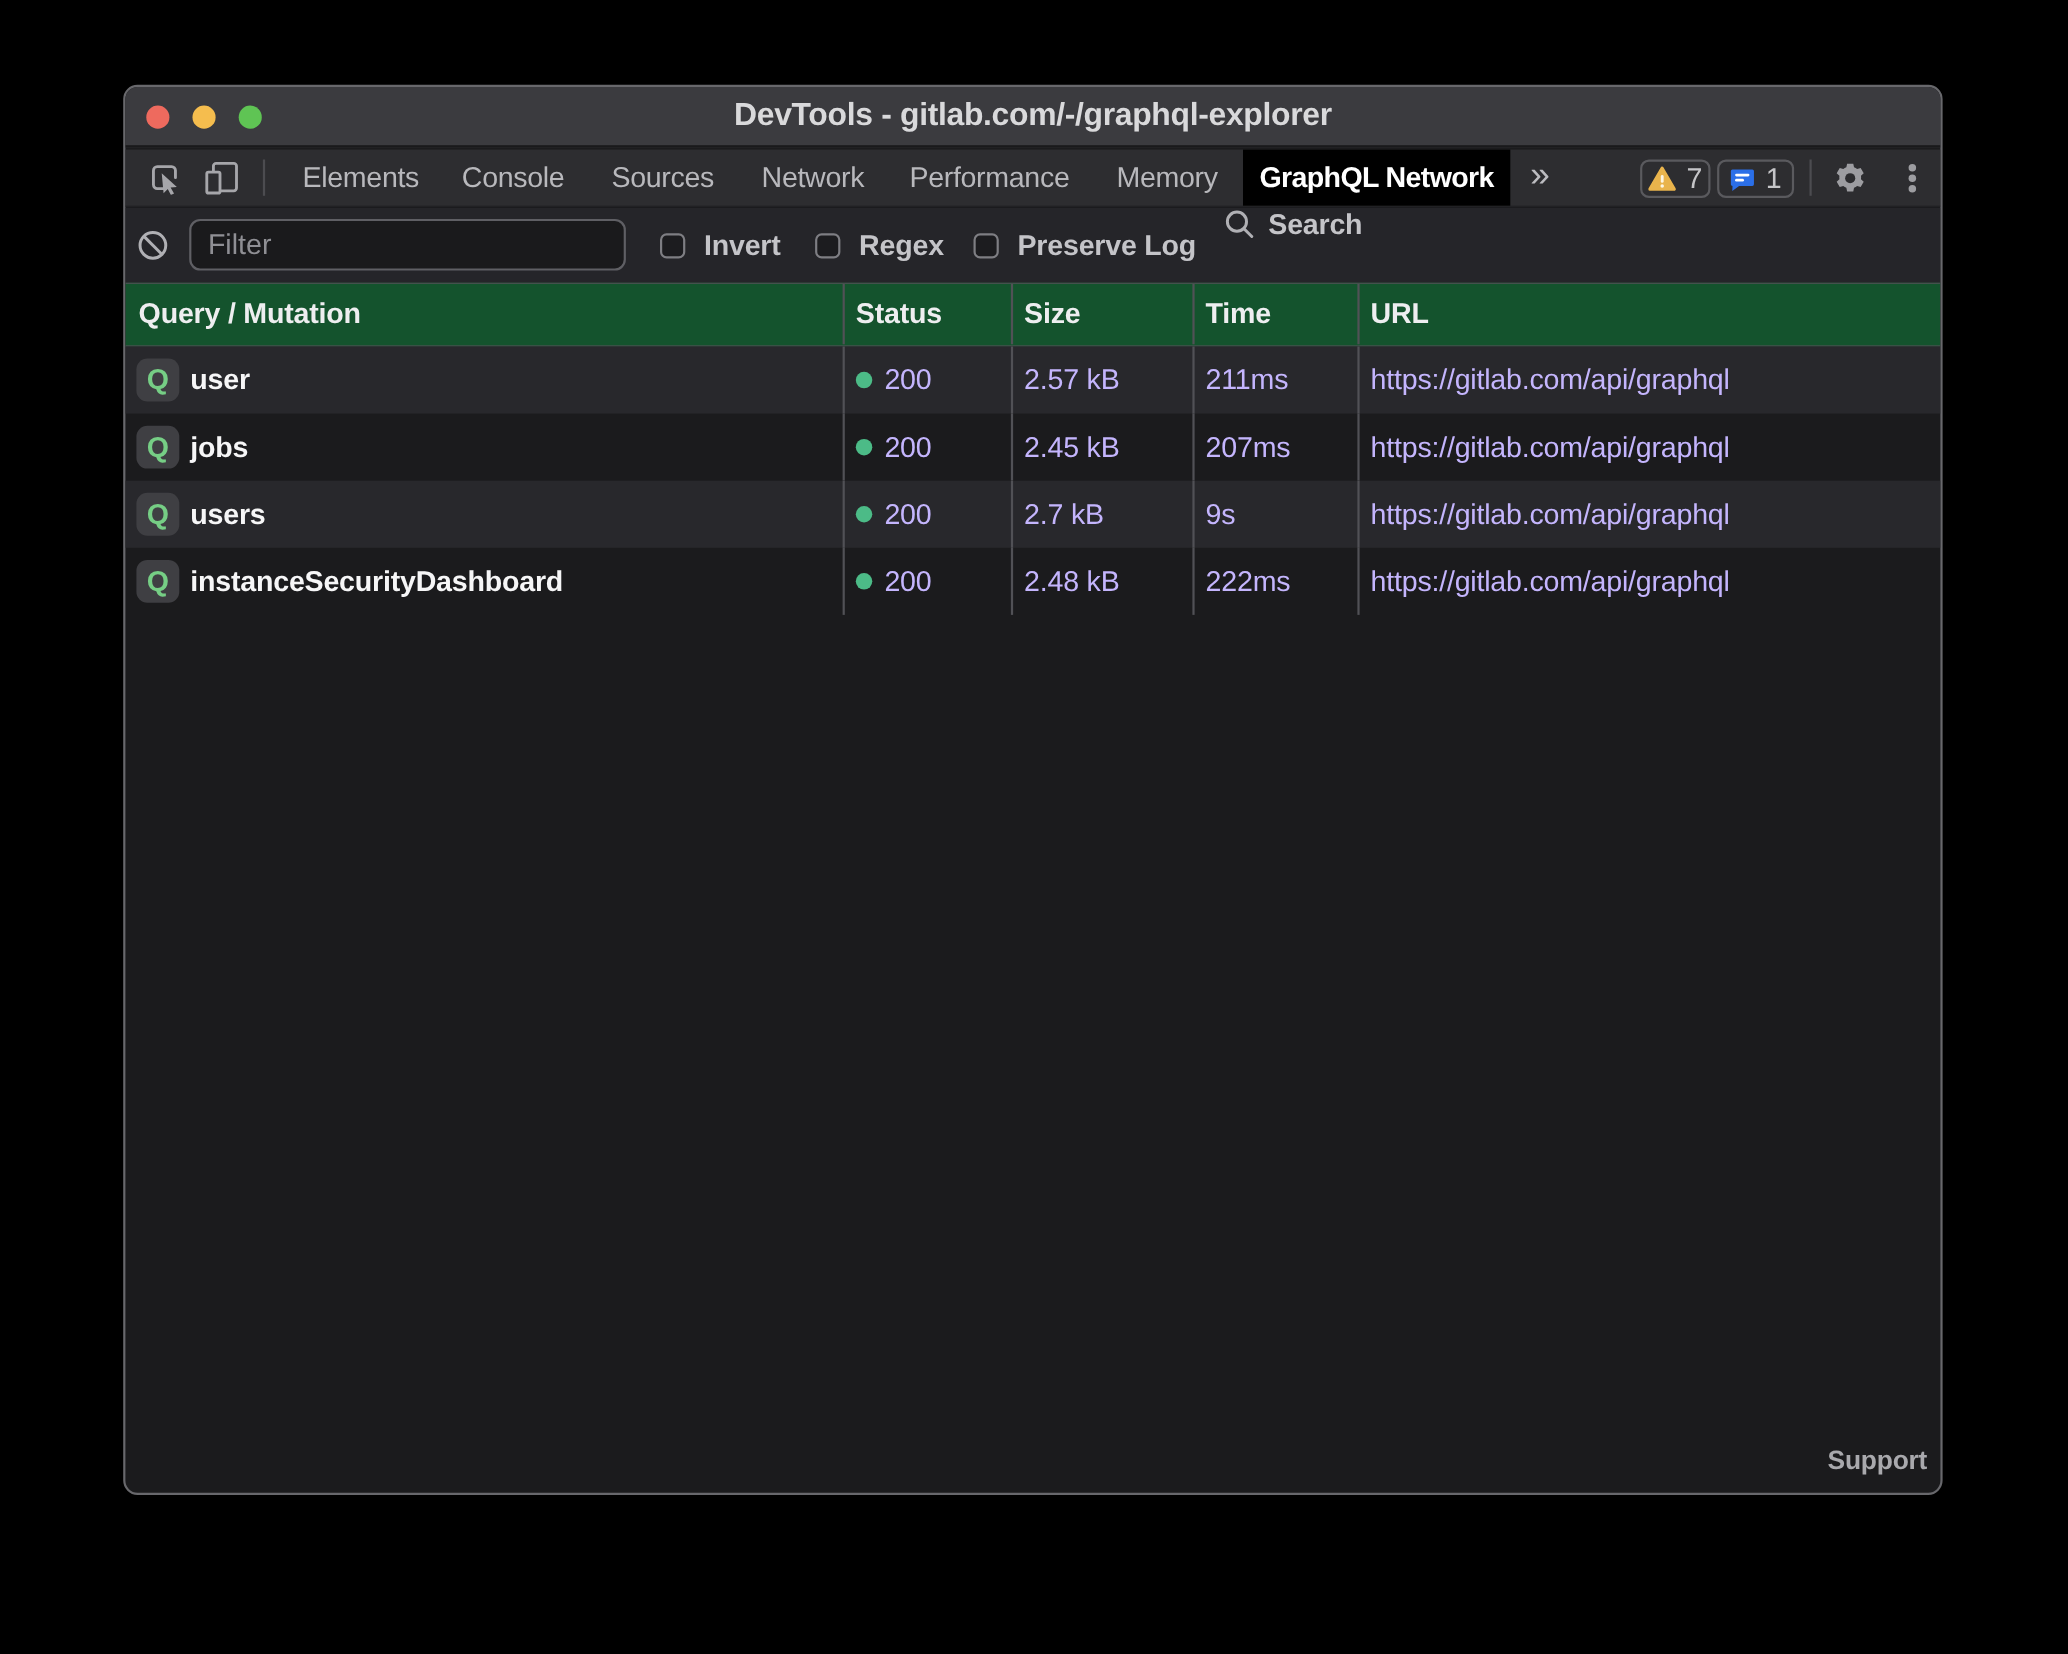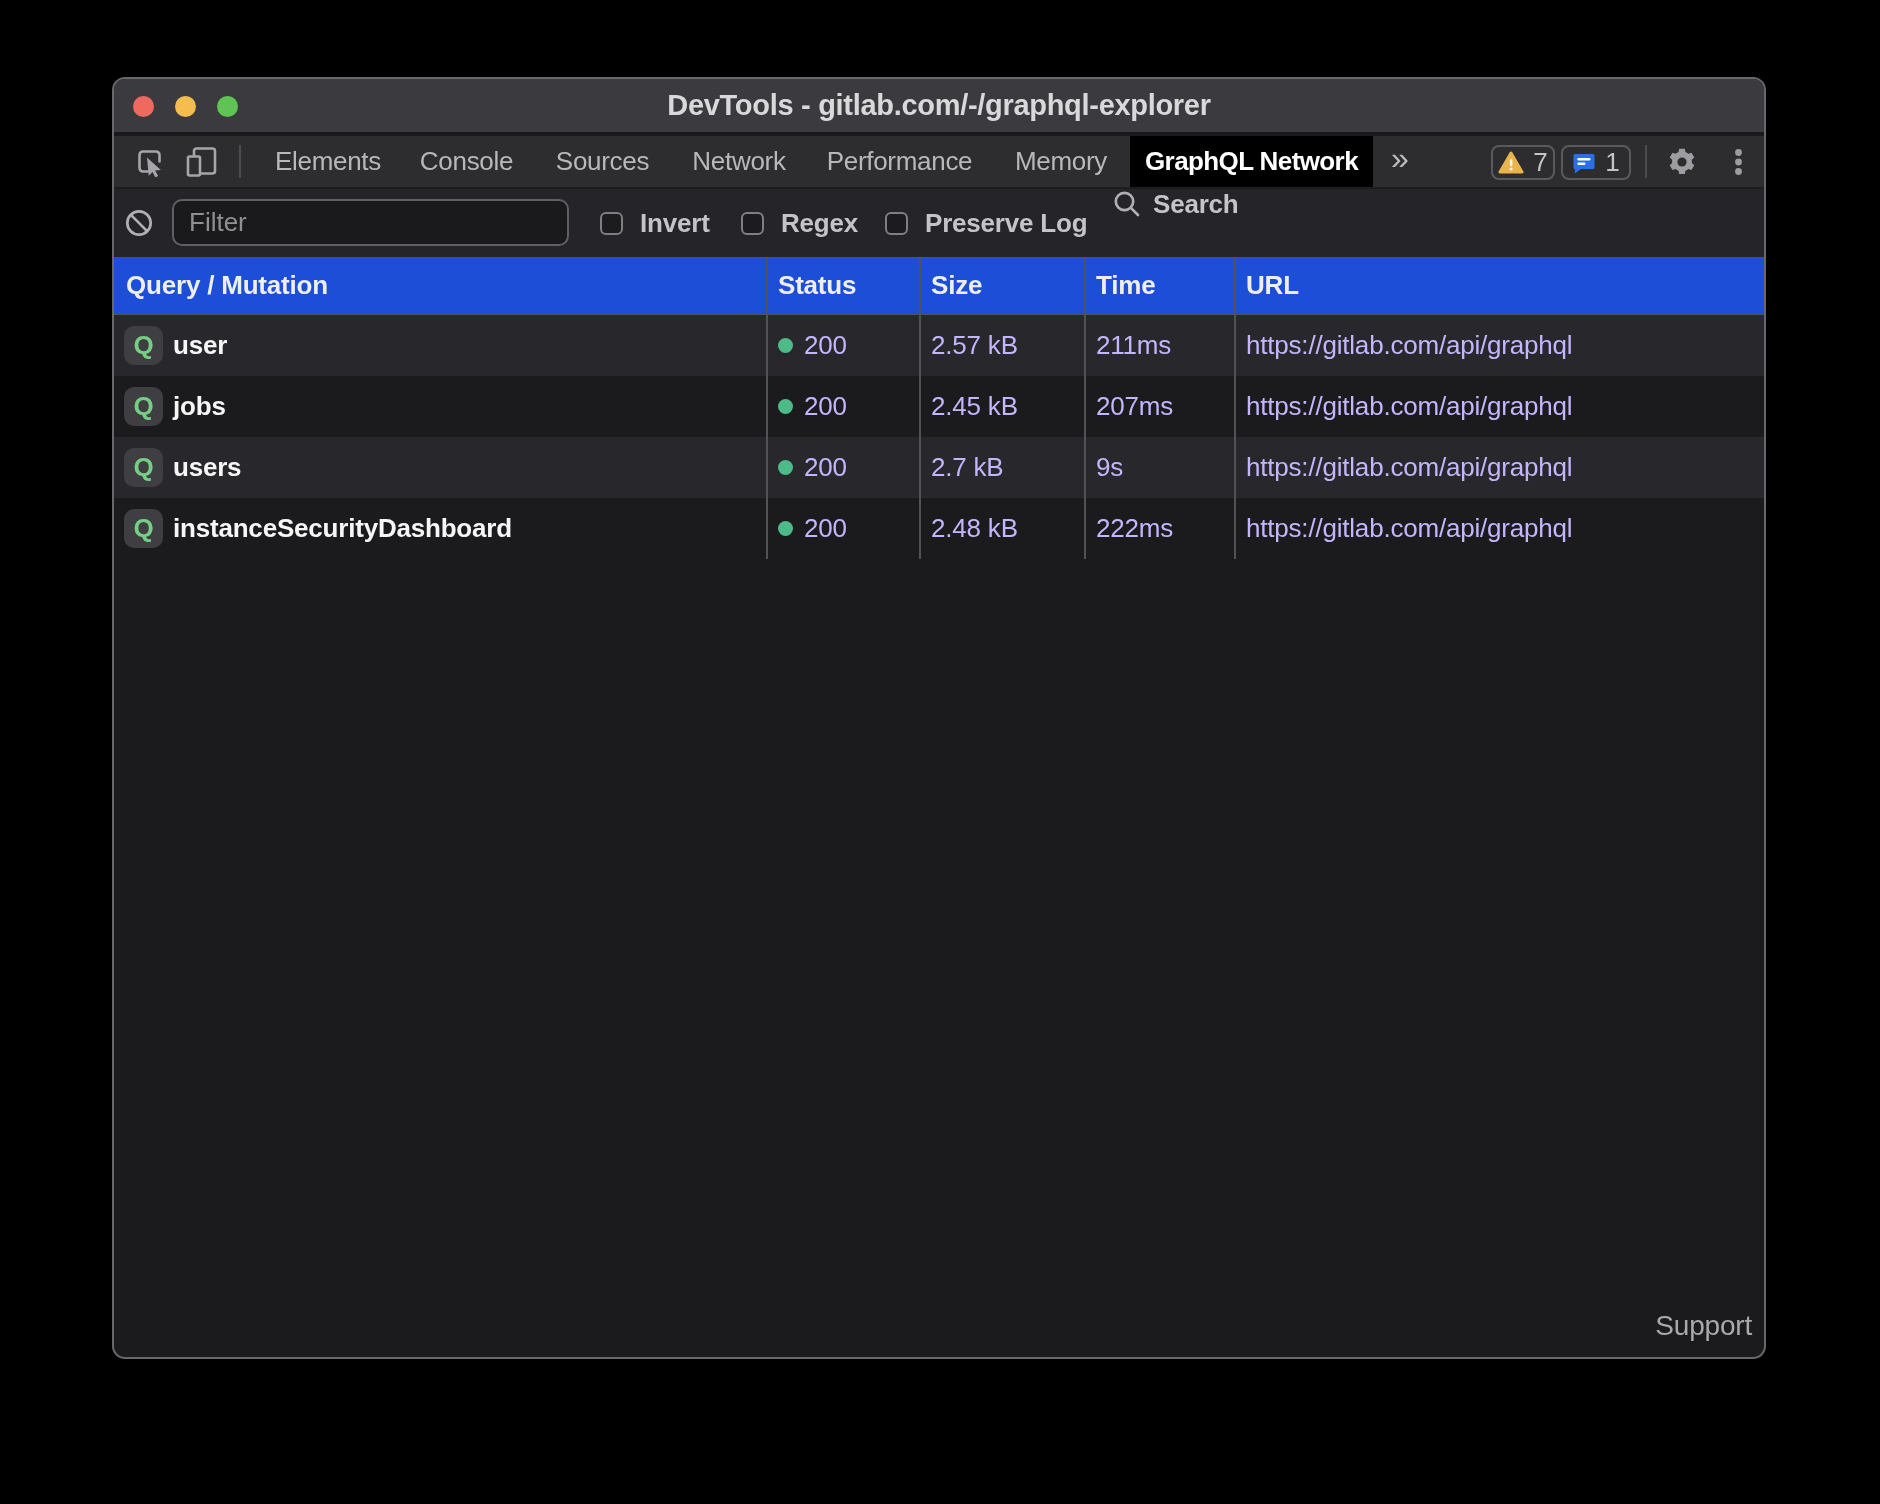--- a/index.html
+++ b/index.html
@@ -66,21 +66,21 @@
     background:#1c1c1f; flex:none; }
   .cblabel { margin-left:17px; color:#c4c4c8; font-size:26px; font-weight:600;
     letter-spacing:-0.2px; white-space:nowrap; }
   .searchgroup { position:absolute; left:998px; top:0; height:100%;
     display:flex; }
   .searchlabel { margin-left:12px; color:#c4c4c8; font-size:26px; font-weight:600;
     letter-spacing:-0.2px; }
 
   
   .grid { position:absolute; left:0; top:178px; width:100%; }
-  .thead { position:relative; width:100%; height:58px; background:#1d4ed8;
+  .thead { position:relative; width:100%; height:58px; background:#14532d;
     border-top:1.5px solid #515156; border-bottom:1.5px solid #515156; }
   .hcell { position:absolute; top:0; height:55px; line-height:55px;
     color:#eeeef0; font-size:26px; font-weight:700; letter-spacing:-0.2px; }
   .hc-0 { left:12px; }
   .hc-1 { left:664px; }
   .hc-2 { left:817px; }
   .hc-3 { left:982px; }
   .hc-4 { left:1132px; }
   .rows { position:relative; width:100%; }
   .row { position:relative; width:100%; height:61px; }
@@ -99,21 +99,21 @@
   .cell.time { left:982px; }
   .cell.url  { left:1132px; }
   .colline { position:absolute; top:0; width:1.5px; background:#515156; }
   .cl-0 { left:652px; }
   .cl-1 { left:805px; }
   .cl-2 { left:970px; }
   .cl-3 { left:1120px; }
 
   
   .support { position:absolute; right:12px; bottom:15px; color:#a9a9ad;
-    font-size:28px; font-weight:400; letter-spacing:-0.2px; }
+    font-size:24px; font-weight:700; letter-spacing:-0.2px; }
 
   svg { display:block; }
 </style>
 </head>
 <body>
 
 <div class="window">
 
   <div class="titlebar">
     <span class="traffic t-red"></span>

